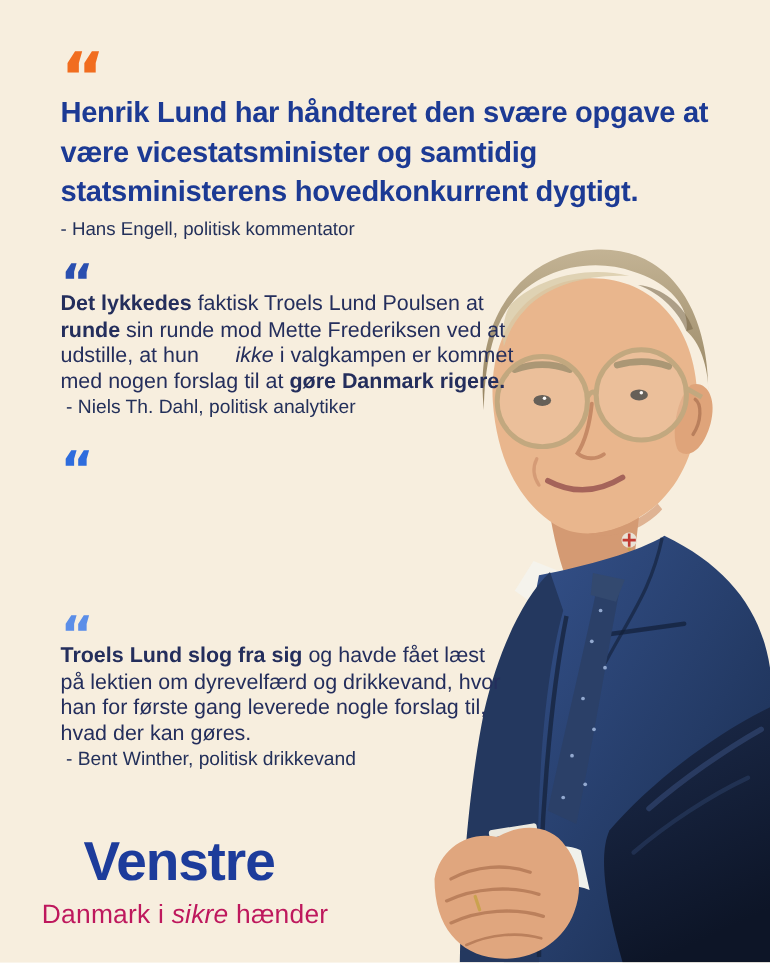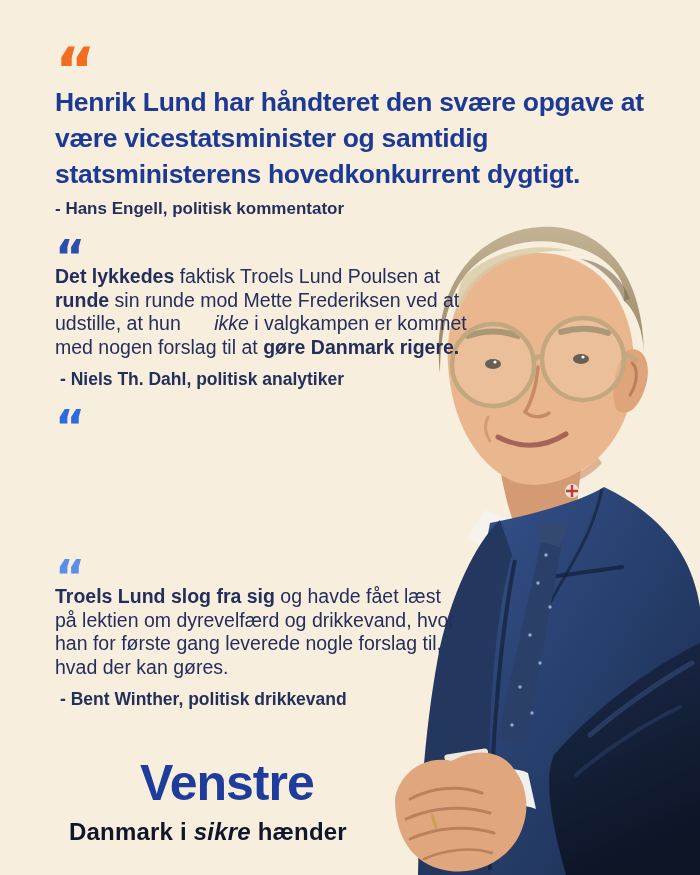--- a/index.html
+++ b/index.html
@@ -15,42 +15,42 @@
   .quote-mark{
     display:block;
     font-family:"DejaVu Sans", sans-serif;
     font-weight:900;
     line-height:1;
     overflow:visible;
   }
   .quote-text{margin:0;color:#242e5c;}
   .quote-text .b{font-weight:800;}
   .quote-text .i{font-style:italic;margin-left:28px;}
-  .quote-attribution{color:#23305a;font-weight:700;}
+  .quote-attribution{color:#23305a;font-weight:400;}
 
   #q1{top:40px;width:600px;}
   #q1 .quote-mark{font-size:62px;height:44px;}
   #q1 .quote-text{font-size:26.5px;line-height:36px;font-weight:600;color:#1c3a94;letter-spacing:-0.3px;}
   #q1 .quote-attribution{font-size:17px;margin-top:7px;}
 
   .quote-small .quote-mark{font-size:46px;height:31px;}
   .quote-small .quote-text{font-size:19.5px;line-height:23.5px;font-weight:500;}
-  .quote-small .quote-attribution{font-size:17.5px;margin-top:10px;padding-left:5px;}
+  .quote-small .quote-attribution{font-size:17.5px;padding-left:5px;}
 
   #q2{top:234px;width:412px;}
   #q3{top:404px;width:425px;}
   #q4{top:554px;width:405px;}
 
   
-  #brand{position:absolute;left:69px;top:758px;text-align:center;}
+  #brand{position:absolute;left:38px;top:758px;}
   .logo{
     font-size:50px;font-weight:800;color:#1d3c9b;
     letter-spacing:-1px;margin-left:38px;line-height:1;
   }
-  .tagline{font-size:24px;font-weight:700;color:#0f172a;margin-top:10px;letter-spacing:0.2px;}
+  .tagline{font-size:24px;font-weight:400;color:#be185d;margin-top:10px;letter-spacing:0.2px;}
   .tagline .i{font-style:italic;}
 
   
   #portrait{position:absolute;right:0;bottom:0;width:360px;height:660px;}
 </style>
 </head>
 <body>
 
 <div id="poster">
 

